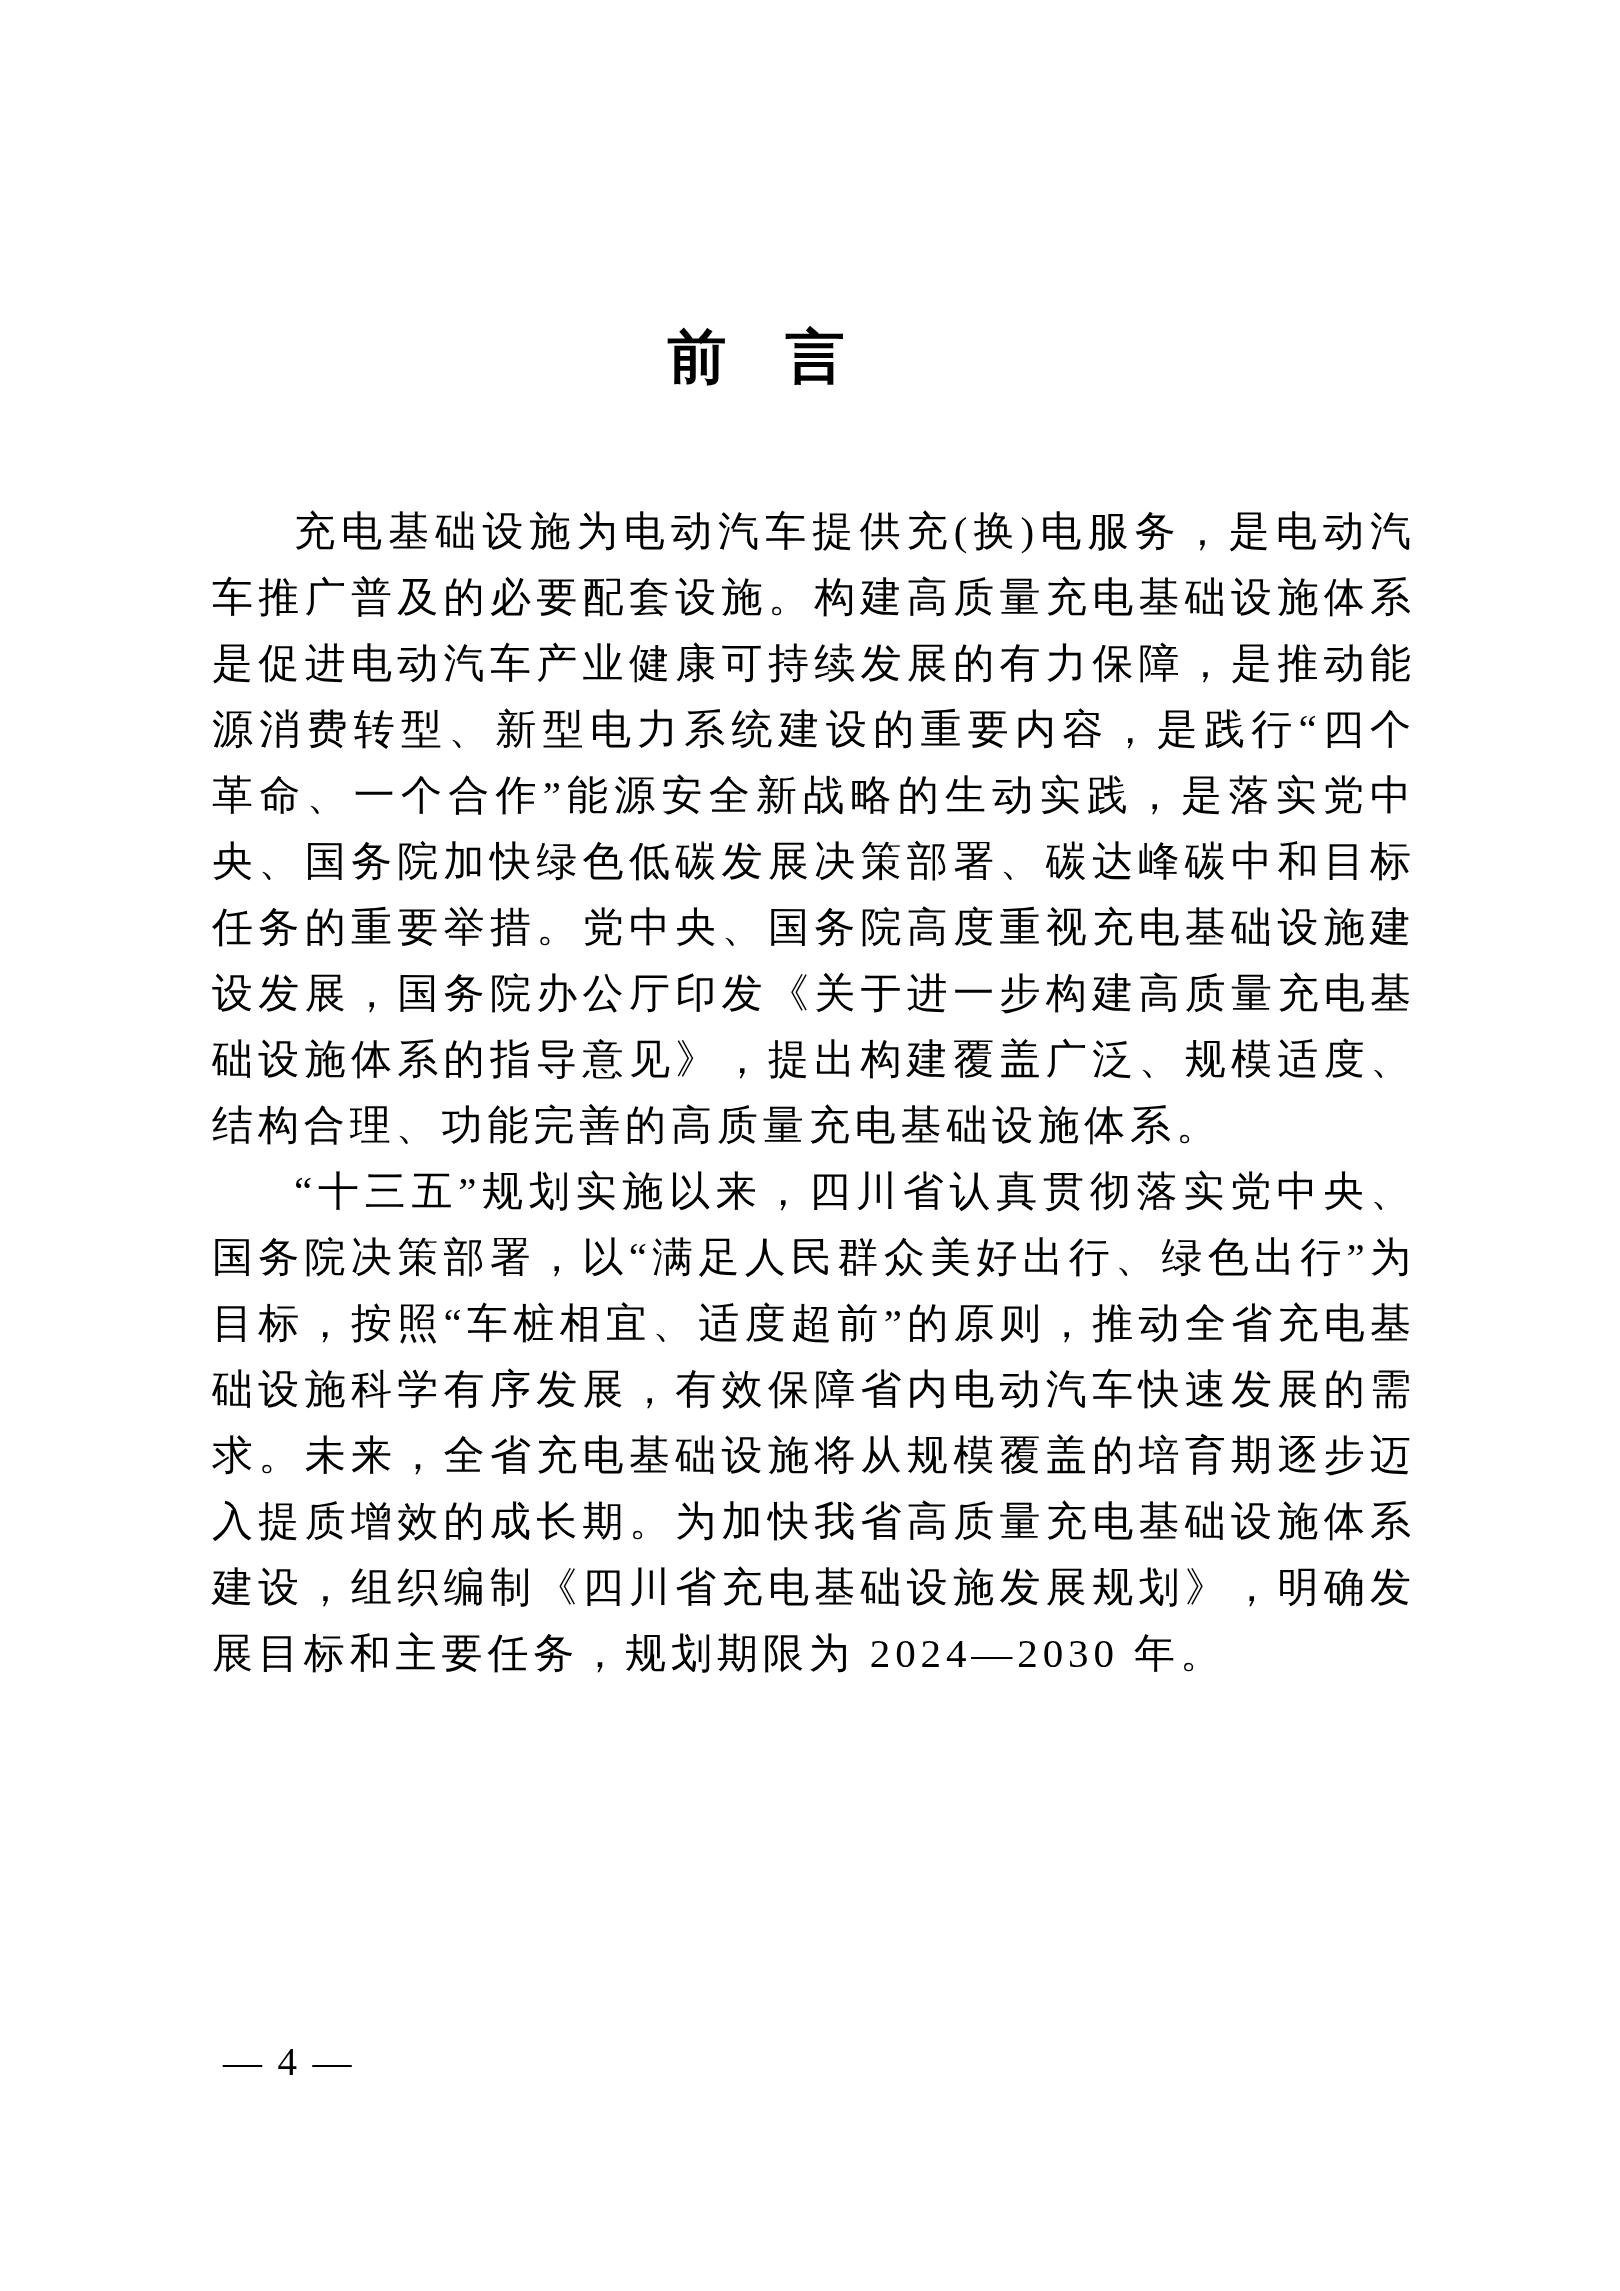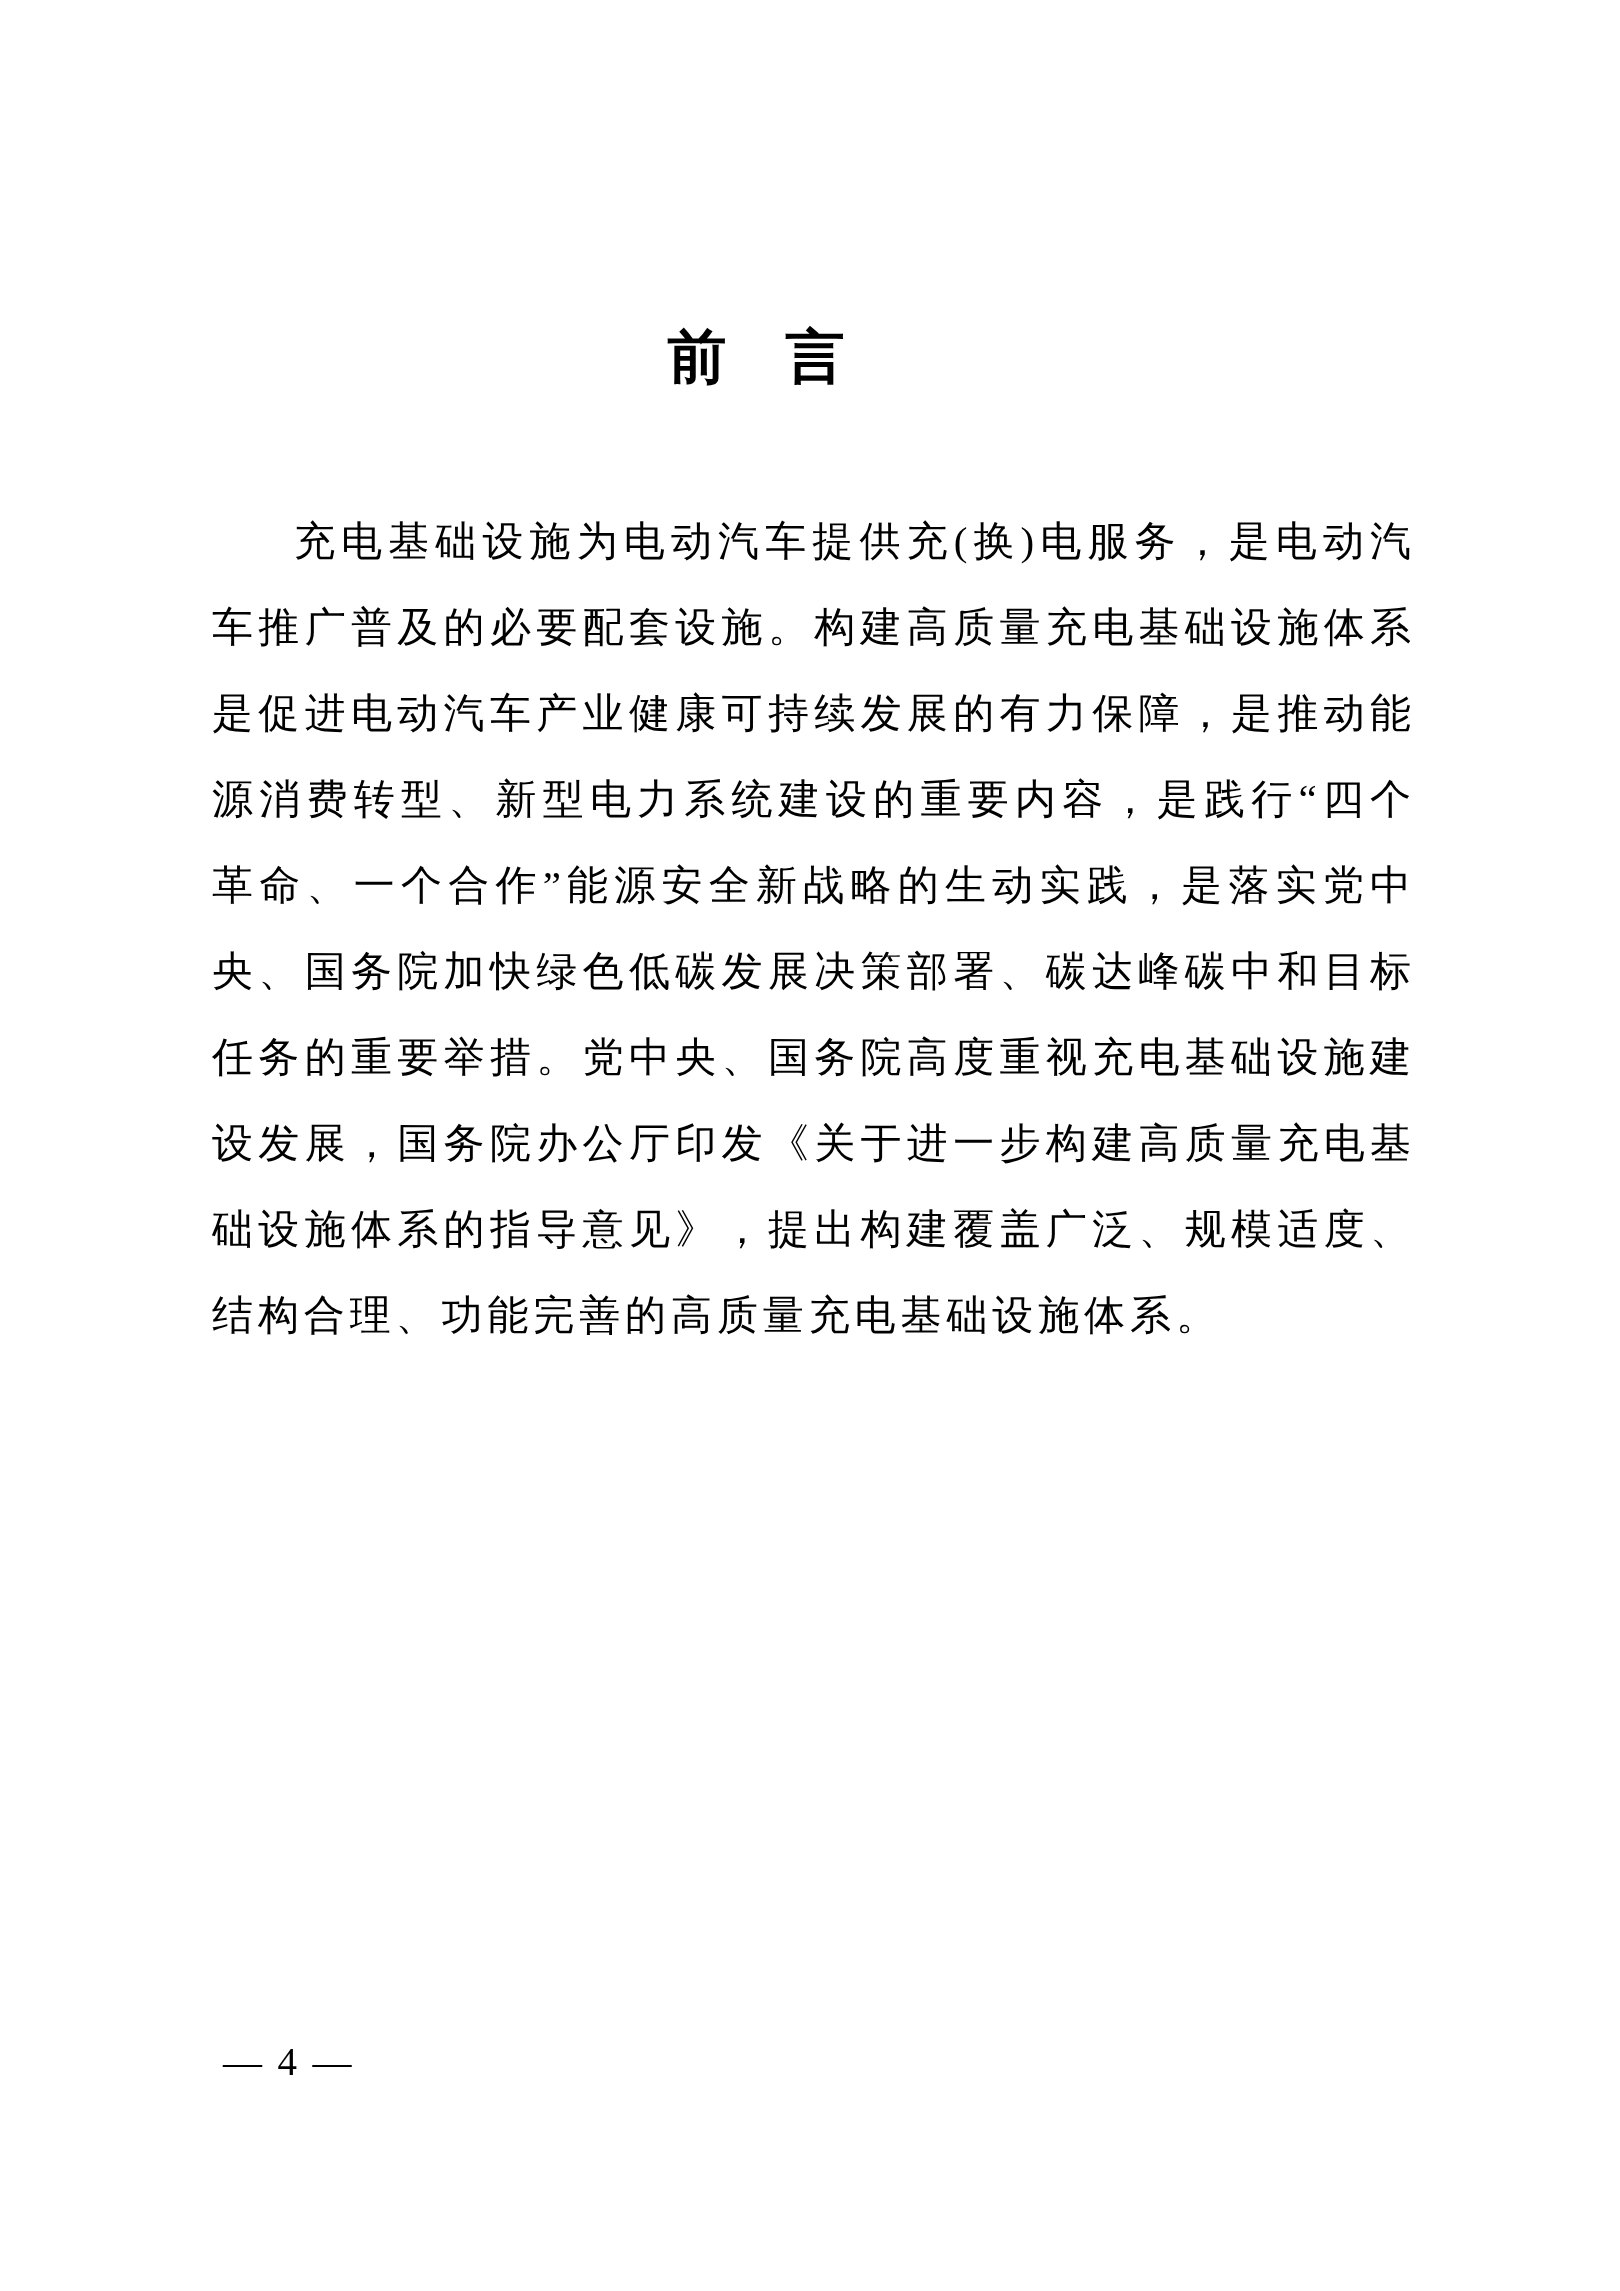--- a/index.html
+++ b/index.html
@@ -28,21 +28,21 @@
   }
   .doc-body {
     position: absolute;
     top: 498px;
     left: 212px;
     width: 1204px;
   }
   .doc-body p {
     margin: 0;
     font-size: 41px;
-    line-height: 86px;
+    line-height: 66px;
     letter-spacing: 4.9px;
     text-align: justify;
     text-justify: inter-character;
     text-align-last: left;
     text-indent: 2em;
     word-break: normal;
   }
   .page-number {
     position: absolute;
     top: 2039px;
@@ -53,16 +53,17 @@
     white-space: pre;
   }
 </style>
 </head>
 <body>
 
 <div class="doc-title">前　言</div>
 
 <div class="doc-body">
   <p>充电基础设施为电动汽车提供充(换)电服务，是电动汽车推广普及的必要配套设施。构建高质量充电基础设施体系是促进电动汽车产业健康可持续发展的有力保障，是推动能源消费转型、新型电力系统建设的重要内容，是践行“四个革命、一个合作”能源安全新战略的生动实践，是落实党中央、国务院加快绿色低碳发展决策部署、碳达峰碳中和目标任务的重要举措。党中央、国务院高度重视充电基础设施建设发展，国务院办公厅印发《关于进一步构建高质量充电基础设施体系的指导意见》，提出构建覆盖广泛、规模适度、结构合理、功能完善的高质量充电基础设施体系。</p>
+  <p>“十三五”规划实施以来，四川省认真贯彻落实党中央、国务院决策部署，以“满足人民群众美好出行、绿色出行”为目标，按照“车桩相宜、适度超前”的原则，推动全省充电基础设施科学有序发展，有效保障省内电动汽车快速发展的需求。未来，全省充电基础设施将从规模覆盖的培育期逐步迈入提质增效的成长期。为加快我省高质量充电基础设施体系建设，组织编制《四川省充电基础设施发展规划》，明确发展目标和主要任务，规划期限为 2024—2030 年。</p>
 </div>
 
 <div class="page-number">— 4 —</div>
 
 
 </body></html>

